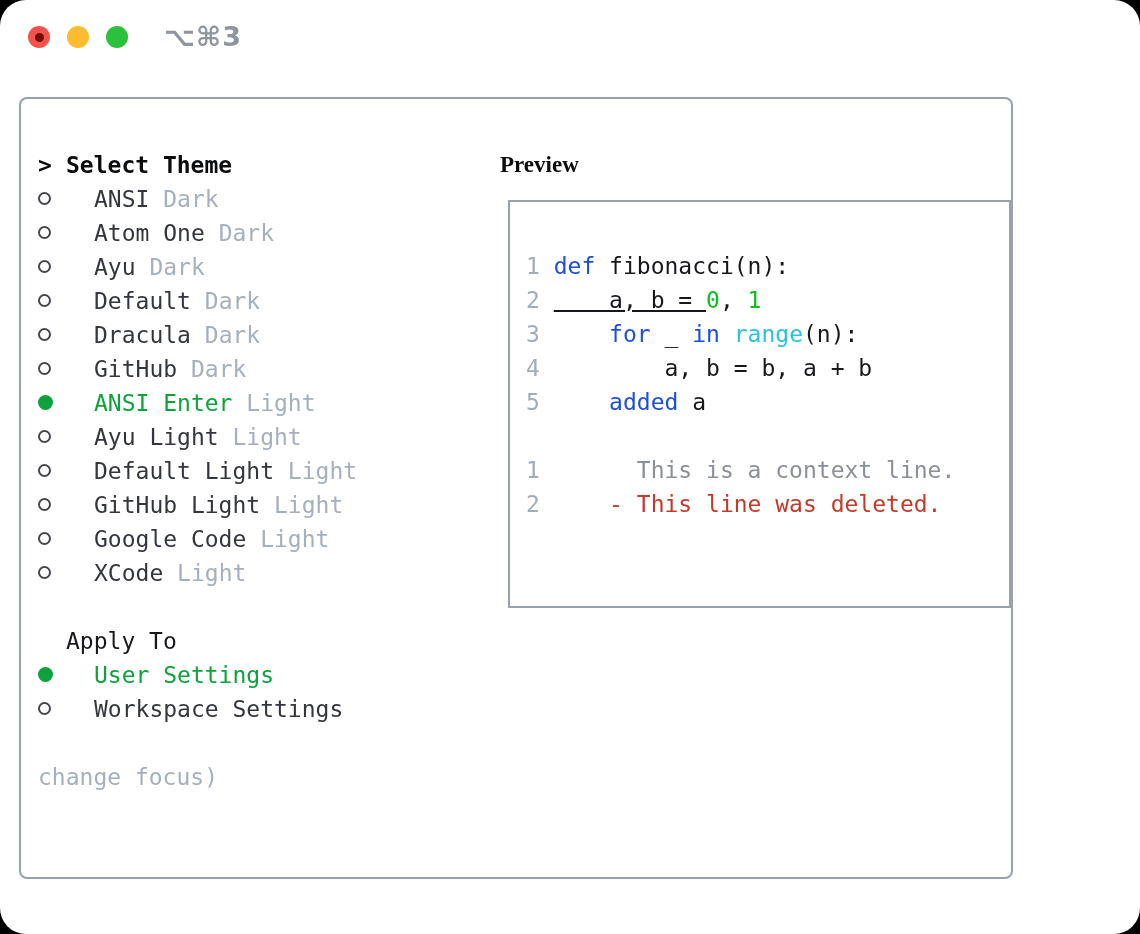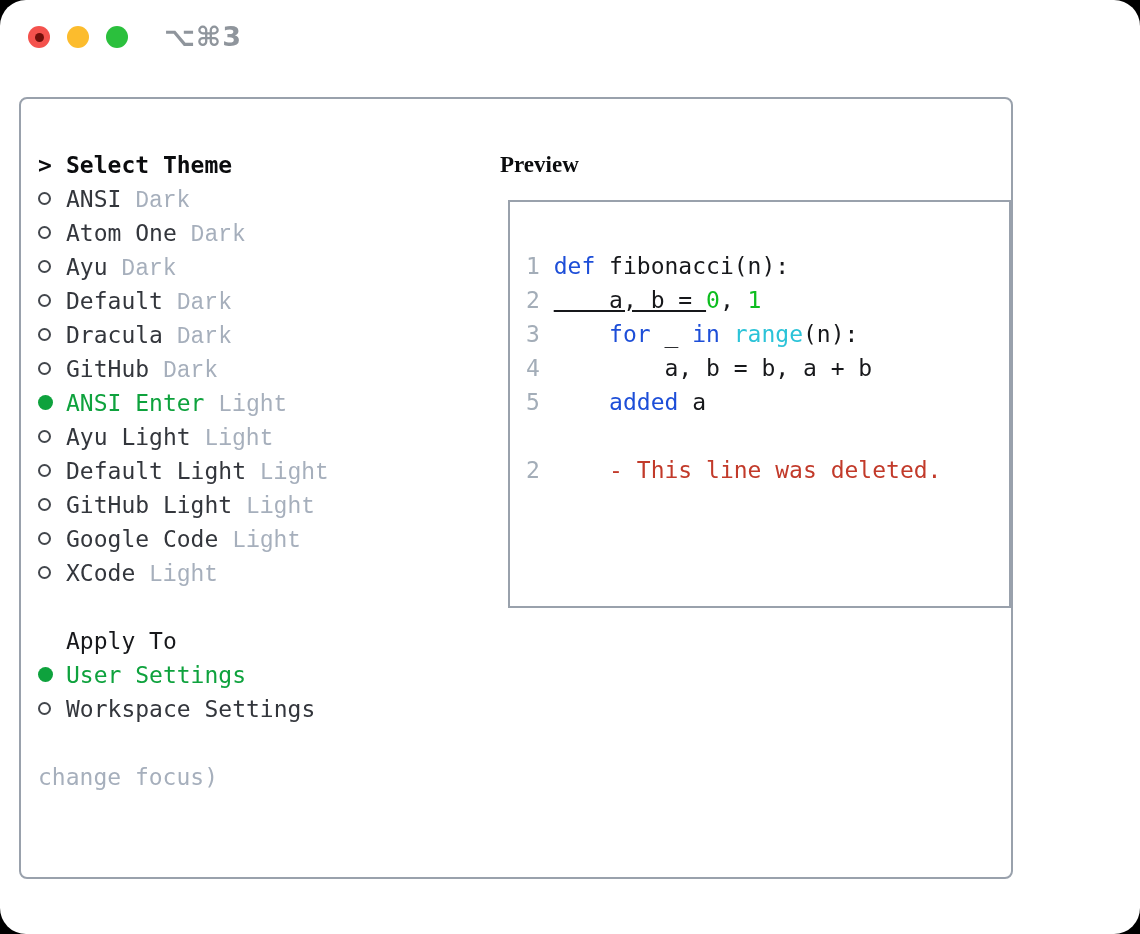--- a/index.html
+++ b/index.html
@@ -32,23 +32,23 @@
   .left-col{position:absolute;left:17px;top:49px;}
   .prefix{display:inline-block;width:28px;vertical-align:top;}
   .arrow{font-weight:bold;color:var(--heading);}
   .hdr{font-weight:bold;color:var(--heading);}
   .circle{
     display:inline-block;width:13px;height:13px;border-radius:50%;
     border:2px solid var(--circle_ring);box-sizing:border-box;
     vertical-align:middle;margin-top:-4px;
   }
   .circle.sel{width:15px;height:15px;border:none;background:var(--accent_green);}
-  .name{color:var(--text_dark);}
+  .name{color:var(--text_dark);margin-left:28px;}
   .name.sel{color:var(--accent_green);}
-  .variant{color:var(--muted);font-family:Liberation Mono, monospace;}
+  .variant{color:var(--muted);}
   .plain{color:var(--code_default);}
   .help-line{color:var(--muted);}
   
   .preview-label{
     position:absolute;left:479px;top:49px;height:34px;line-height:34px;
     font-size:23px;font-weight:bold;color:var(--heading);font-family:Liberation Serif, serif;
   }
   .preview-box{
     position:absolute;left:487px;top:101px;width:503px;height:408px;
     border:2px solid var(--border);box-sizing:border-box;
@@ -108,18 +108,19 @@
 
     <div class="preview-box">
       <div id="preview-lines">
           <div class="row"></div>
           <div class="row"><span class="lnum">1</span> <span style="color: var(--keyword);">def</span><span style="color: var(--code_default);"> fibonacci(n):</span></div>
           <div class="row"><span class="lnum">2</span> <span style="color: var(--code_default); text-decoration: underline;">    a, b = </span><span style="color: var(--number_literal);">0</span><span style="color: var(--code_default);">, </span><span style="color: var(--number_literal);">1</span></div>
           <div class="row"><span class="lnum">3</span> <span style="color: var(--code_default);">    </span><span style="color: var(--keyword);">for</span><span style="color: var(--code_default);"> _ </span><span style="color: var(--keyword);">in</span><span style="color: var(--code_default);"> </span><span style="color: var(--builtin);">range</span><span style="color: var(--code_default);">(n):</span></div>
           <div class="row"><span class="lnum">4</span> <span style="color: var(--code_default);">        a, b = b, a + b</span></div>
           <div class="row"><span class="lnum">5</span> <span style="color: var(--code_default);">    </span><span style="color: var(--keyword);">added</span><span style="color: var(--code_default);"> a</span></div>
           <div class="row"></div>
+          <div class="row"><span class="lnum">1</span> <span style="color: var(--diff_context);">      This is a context line.</span></div>
           <div class="row"><span class="lnum">2</span> <span style="color: var(--code_default);">    </span><span style="color: var(--diff_deleted);">- This line was deleted.</span></div>
         </div>
     </div>
 
   </div>
 </div>
 
 </body></html>

